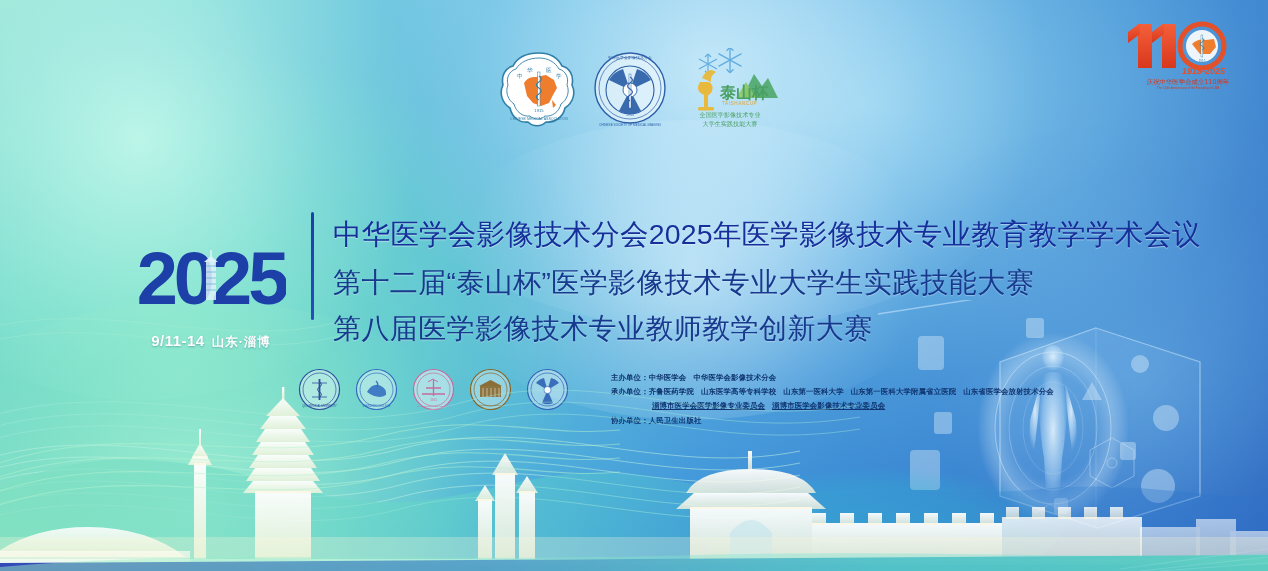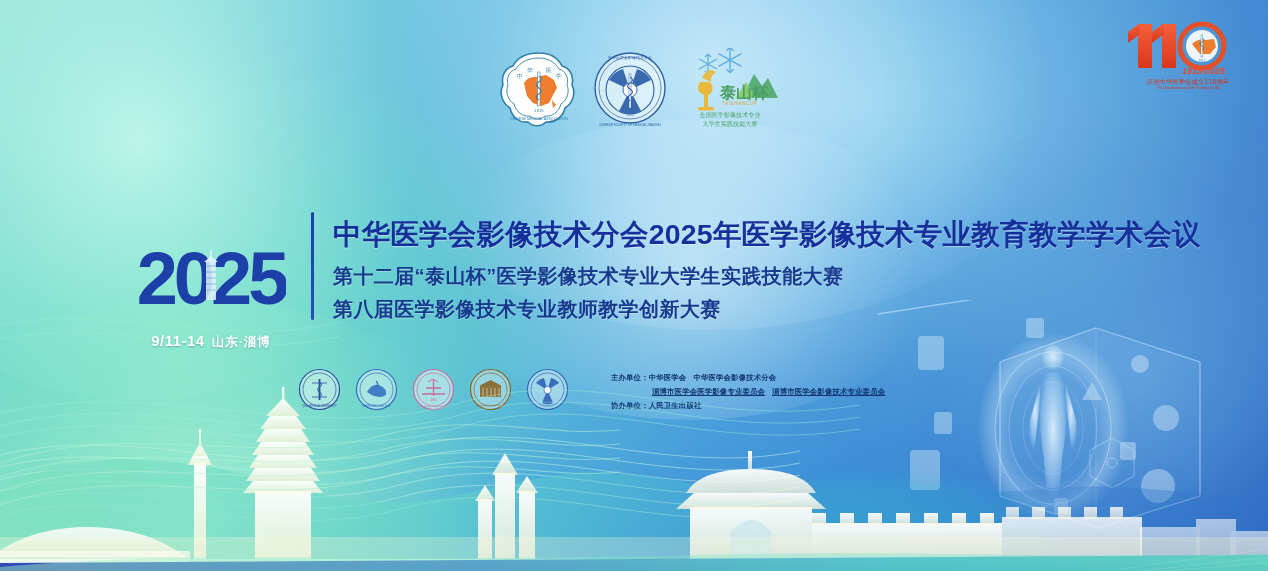--- a/index.html
+++ b/index.html
@@ -66,26 +66,26 @@
   }
   .year-date .city{font-size:12.5px;font-weight:700;margin-left:7px;letter-spacing:1px;text-align:center;}
   .divider{
     position:absolute;left:311px;top:212px;width:3px;height:108px;
     background:linear-gradient(180deg,#1c3fa8,#2450bb);border-radius:2px;
   }
 
   
   .titles{position:absolute;left:333px;top:216px;width:860px;}
   .title-main{
-    font-size:28.5px;font-weight:700;color:#16309b;letter-spacing:0.2px;
+    font-size:28.5px;font-weight:400;color:#16309b;letter-spacing:0.2px;
     line-height:1.28;white-space:nowrap;
     text-shadow:0 1px 1px rgba(255,255,255,0.45);
   }
   .title-sub{
-    font-size:20px;font-weight:700;color:#173a8e;letter-spacing:0.4px;
+    font-size:28px;font-weight:400;color:#173a8e;letter-spacing:0.4px;
     line-height:1.62;white-space:nowrap;
     text-shadow:0 1px 1px rgba(255,255,255,0.3);
   }
   .title-sub.first{margin-top:8px;}
 
   
   .seals{
     position:absolute;left:298px;top:368px;
     display:flex;align-items:center;gap:14px;
   }
@@ -339,20 +339,23 @@
         <path d="M21.5 22 L33 15 A13.5 13.5 0 0 0 25 10 Z"></path>
         <path d="M21.5 22 L16 35 A13.5 13.5 0 0 0 27 35 Z"></path>
       </g>
       <circle cx="21.5" cy="22" r="3.6" fill="#ffffff" stroke="#2f63b5" stroke-width="0.7"></circle>
     </svg>
   </div>
 
   <div class="orgs">
     <div class="org-line">
       <span class="lbl">主办单位：</span><span>中华医学会</span><span class="sep"></span><span>中华医学会影像技术分会</span>
+    </div>
+    <div class="org-line">
+      <span class="lbl">承办单位：</span><span>齐鲁医药学院</span><span class="sep"></span><span>山东医学高等专科学校</span><span class="sep"></span><span>山东第一医科大学</span><span class="sep"></span><span>山东第一医科大学附属省立医院</span><span class="sep"></span><span>山东省医学会放射技术分会</span>
     </div>
     <div class="org-line indent">
       <span>淄博市医学会医学影像专业委员会</span><span class="sep"></span><span>淄博市医学会影像技术专业委员会</span>
     </div>
     <div class="org-line">
       <span class="lbl">协办单位：</span><span>人民卫生出版社</span>
     </div>
   </div>
 
   <svg class="scene" viewBox="0 0 1268 260" preserveAspectRatio="none">

